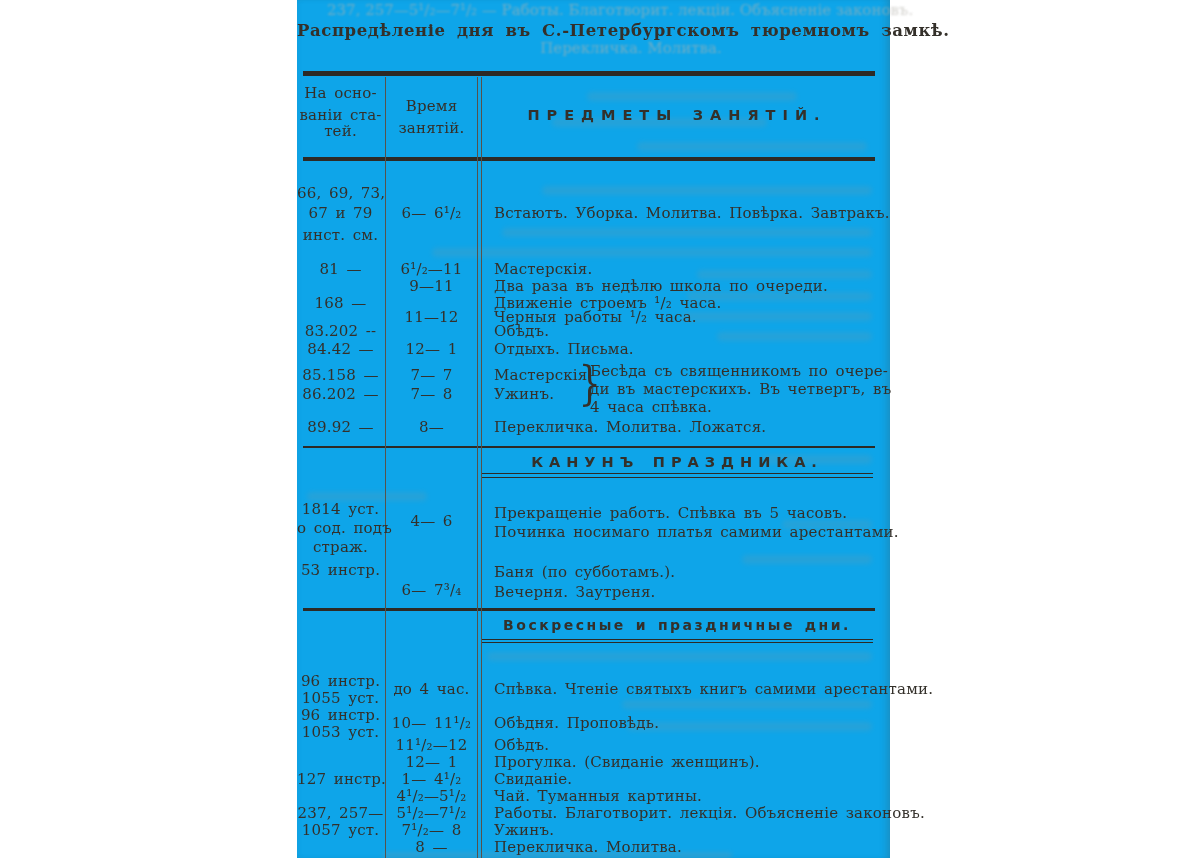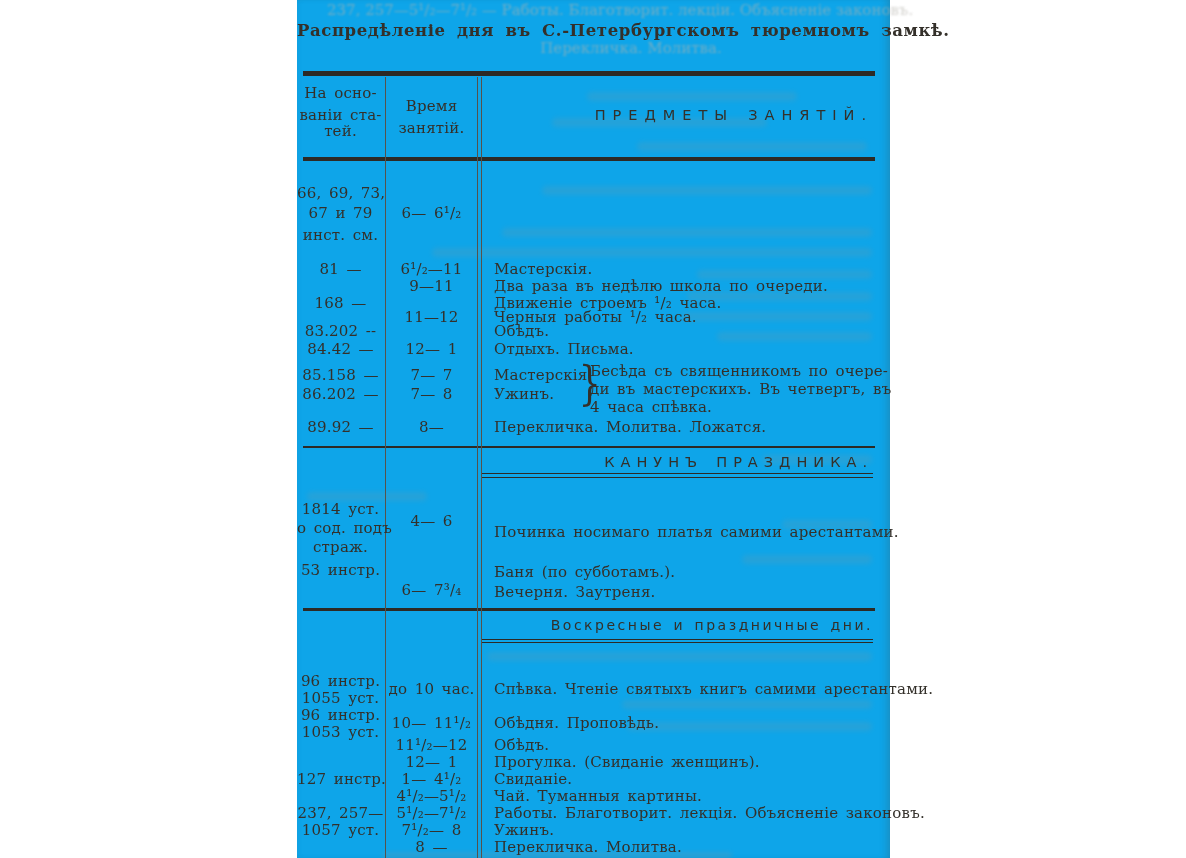--- a/index.html
+++ b/index.html
@@ -6,21 +6,21 @@
   .canvas{position:relative;width:1186px;height:858px;background:#ffffff;overflow:hidden;
           font-family:"DejaVu Serif","Liberation Serif",serif;}
   .page{position:absolute;left:297px;top:0;width:593px;height:858px;background:#0ea5e9;
         box-shadow:inset -7px 0 9px -5px rgba(70,68,60,.28), inset 3px 0 7px -4px rgba(70,68,60,.10);}
   .t{position:absolute;white-space:nowrap;color:#34302a;font-size:15px;letter-spacing:.2px;word-spacing:2.5px;}
   .c1{left:0;width:87px;text-align:center;}
   .c2{left:91px;width:87px;text-align:center;}
   .c3{left:197px;text-align:left;}
   .c3w{left:184px;width:392px;text-align:center;}
   .title{left:0;width:100%;text-align:center;font-weight:bold;font-size:16.5px;letter-spacing:.6px;word-spacing:5px;}
-  .sans{font-family:"DejaVu Sans","Liberation Sans",sans-serif;font-weight:normal;text-align:right;}
+  .sans{font-family:"DejaVu Sans","Liberation Sans",sans-serif;font-weight:bold;}
   .hdr3{font-size:14.5px;letter-spacing:7px;}
   .sec1{font-size:14.5px;letter-spacing:6px;}
   .sec2{font-size:14px;letter-spacing:2.5px;}
   .hl{position:absolute;background:#2d2a25;}
   .vl{position:absolute;width:1px;background:#56524b;}
   .brace{position:absolute;font-size:46px;color:#34302a;transform:scaleX(.75);line-height:1;}
   .bleed{position:absolute;white-space:nowrap;color:#b4b2ab;opacity:.6;filter:blur(1.1px);font-size:15px;}
   .sm{position:absolute;height:9px;border-radius:5px;background:#97948c;opacity:.17;filter:blur(2.5px);}
 </style>
 </head>
@@ -68,20 +68,21 @@
     <div class="t c1" style="top:106px;">ваніи ста-</div>
     <div class="t c1" style="top:122px;">тей.</div>
     <div class="t c2" style="top:97px;">Время</div>
     <div class="t c2" style="top:119px;">занятій.</div>
     <div class="t c3w sans hdr3" style="top:107px;">ПРЕДМЕТЫ ЗАНЯТІЙ.</div>
 
     <div class="t c1" style="top:184px;">66, 69, 73,</div>
     <div class="t c1" style="top:204px;">67 и 79</div>
     <div class="t c1" style="top:226px;">инст. см.</div>
     <div class="t c2" style="top:204px;">6— 6¹/₂</div>
+    <div class="t c3" style="top:204px;">Встаютъ. Уборка. Молитва. Повѣрка. Завтракъ.</div>
 
     <div class="t c1" style="top:260px;">81 —</div>
     <div class="t c2" style="top:260px;">6¹/₂—11</div>
     <div class="t c3" style="top:260px;">Мастерскія.</div>
 
     <div class="t c2" style="top:277px;">9—11</div>
     <div class="t c3" style="top:277px;">Два раза въ недѣлю школа по очереди.</div>
 
     <div class="t c1" style="top:294px;">168 —</div>
     <div class="t c3" style="top:294px;">Движеніе строемъ ¹/₂ часа.</div>
@@ -110,33 +111,34 @@
     <div class="t c1" style="top:418px;">89.92 —</div>
     <div class="t c2" style="top:418px;">8—</div>
     <div class="t c3w sans sec1" style="top:454px;">КАНУНЪ ПРАЗДНИКА.</div>
 
     <div class="t c3" style="top:418px;">Перекличка. Молитва. Ложатся.</div>
 
     <div class="t c1" style="top:500px;">1814 уст.</div>
     <div class="t c1" style="top:519px;">о сод. подъ</div>
     <div class="t c1" style="top:538px;">страж.</div>
     <div class="t c2" style="top:512px;">4— 6</div>
+    <div class="t c3" style="top:504px;">Прекращеніе работъ. Спѣвка въ 5 часовъ.</div>
     <div class="t c3" style="top:523px;">Починка носимаго платья самими арестантами.</div>
 
     <div class="t c1" style="top:561px;">53 инстр.</div>
     <div class="t c3" style="top:563px;">Баня (по субботамъ.).</div>
 
     <div class="t c2" style="top:581px;">6— 7³/₄</div>
     <div class="t c3" style="top:583px;">Вечерня. Заутреня.</div>
 
     <div class="t c3w sans sec2" style="top:617px;">Воскресные и праздничные дни.</div>
 
     <div class="t c1" style="top:672px;">96 инстр.</div>
     <div class="t c1" style="top:689px;">1055 уст.</div>
-    <div class="t c2" style="top:680px;">до 10 час.</div>
+    <div class="t c2" style="top:680px;">до 4 час.</div>
     <div class="t c3" style="top:680px;">Спѣвка. Чтеніе святыхъ книгъ самими арестантами.</div>
 
     <div class="t c1" style="top:706px;">96 инстр.</div>
     <div class="t c1" style="top:723px;">1053 уст.</div>
     <div class="t c2" style="top:714px;">10— 11¹/₂</div>
     <div class="t c3" style="top:714px;">Обѣдня. Проповѣдь.</div>
 
     <div class="t c2" style="top:736px;">11¹/₂—12</div>
     <div class="t c3" style="top:736px;">Обѣдъ.</div>
 

